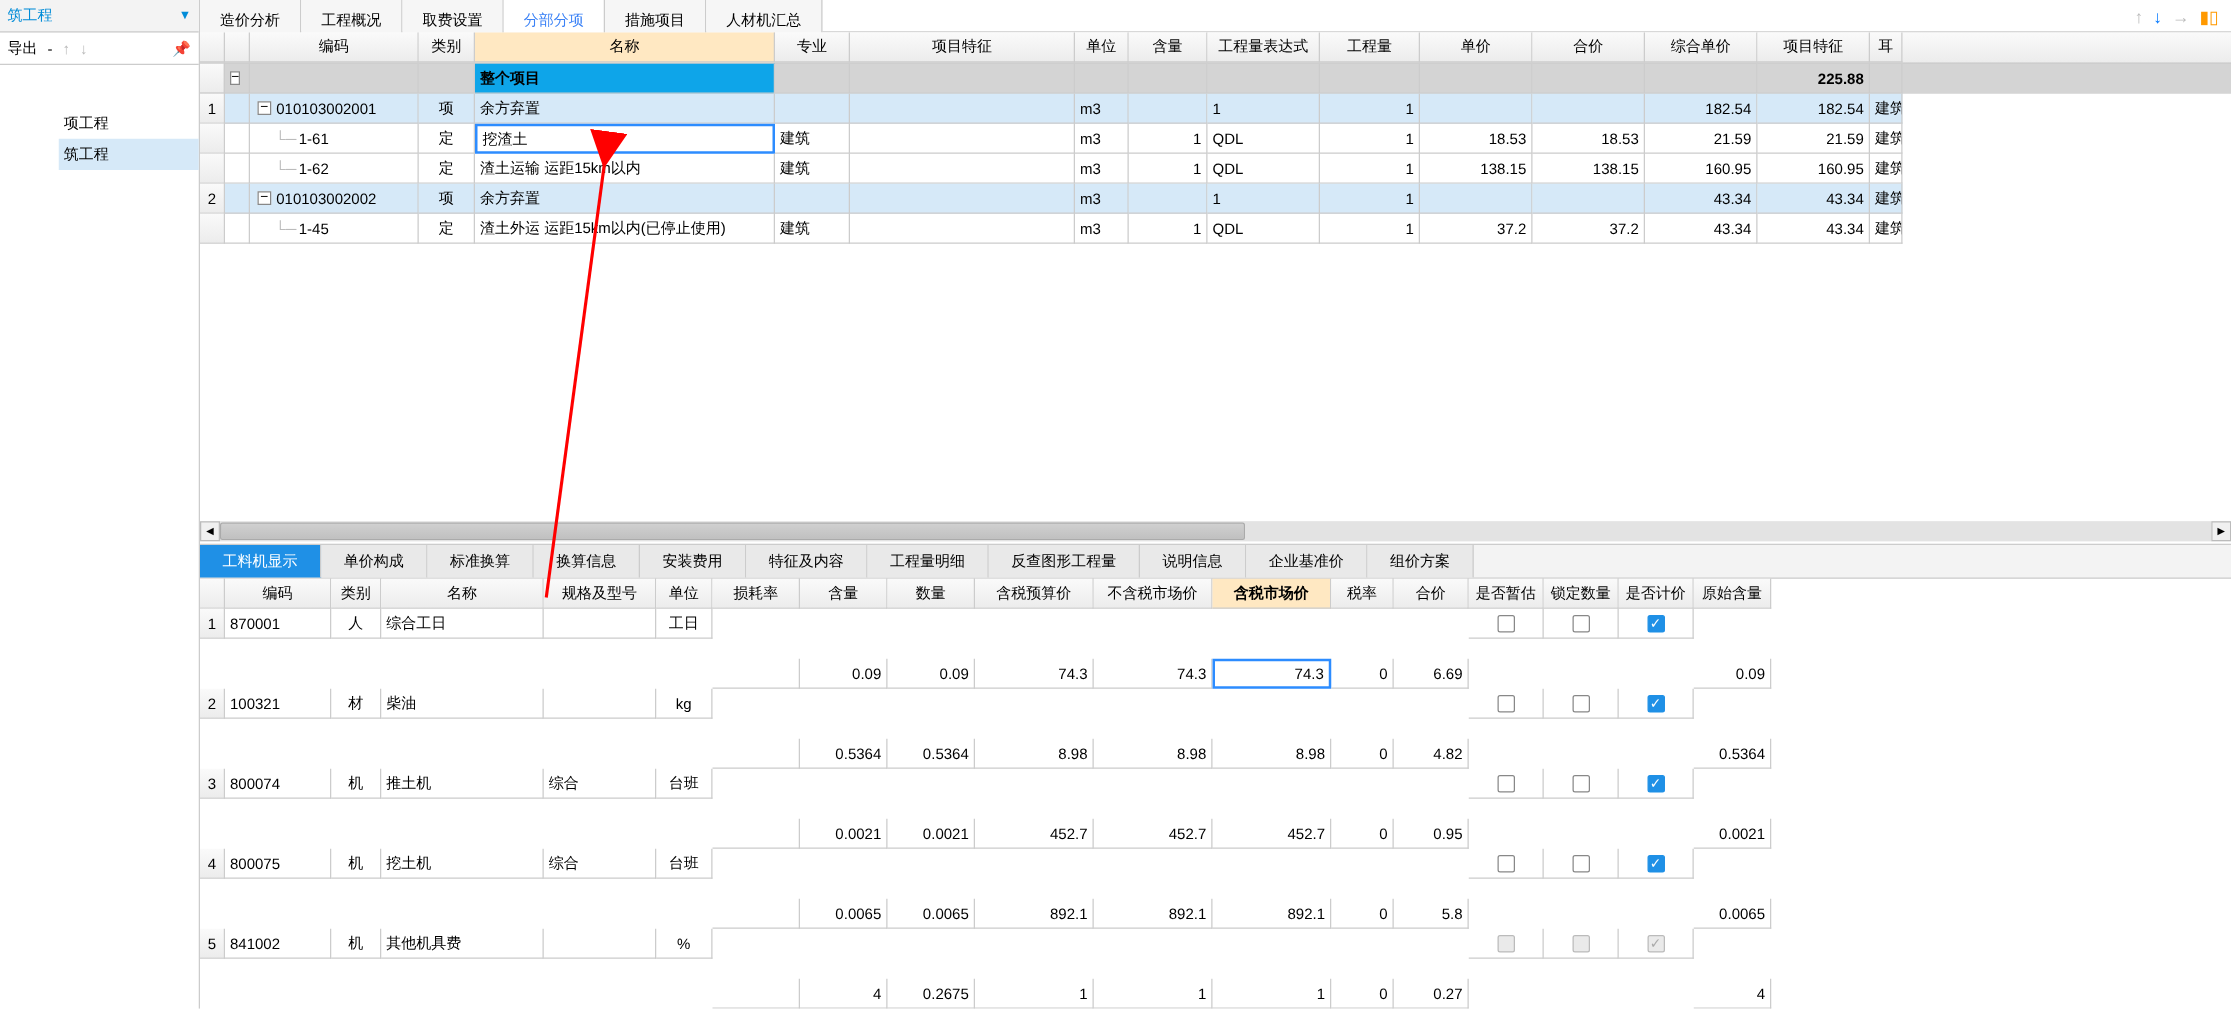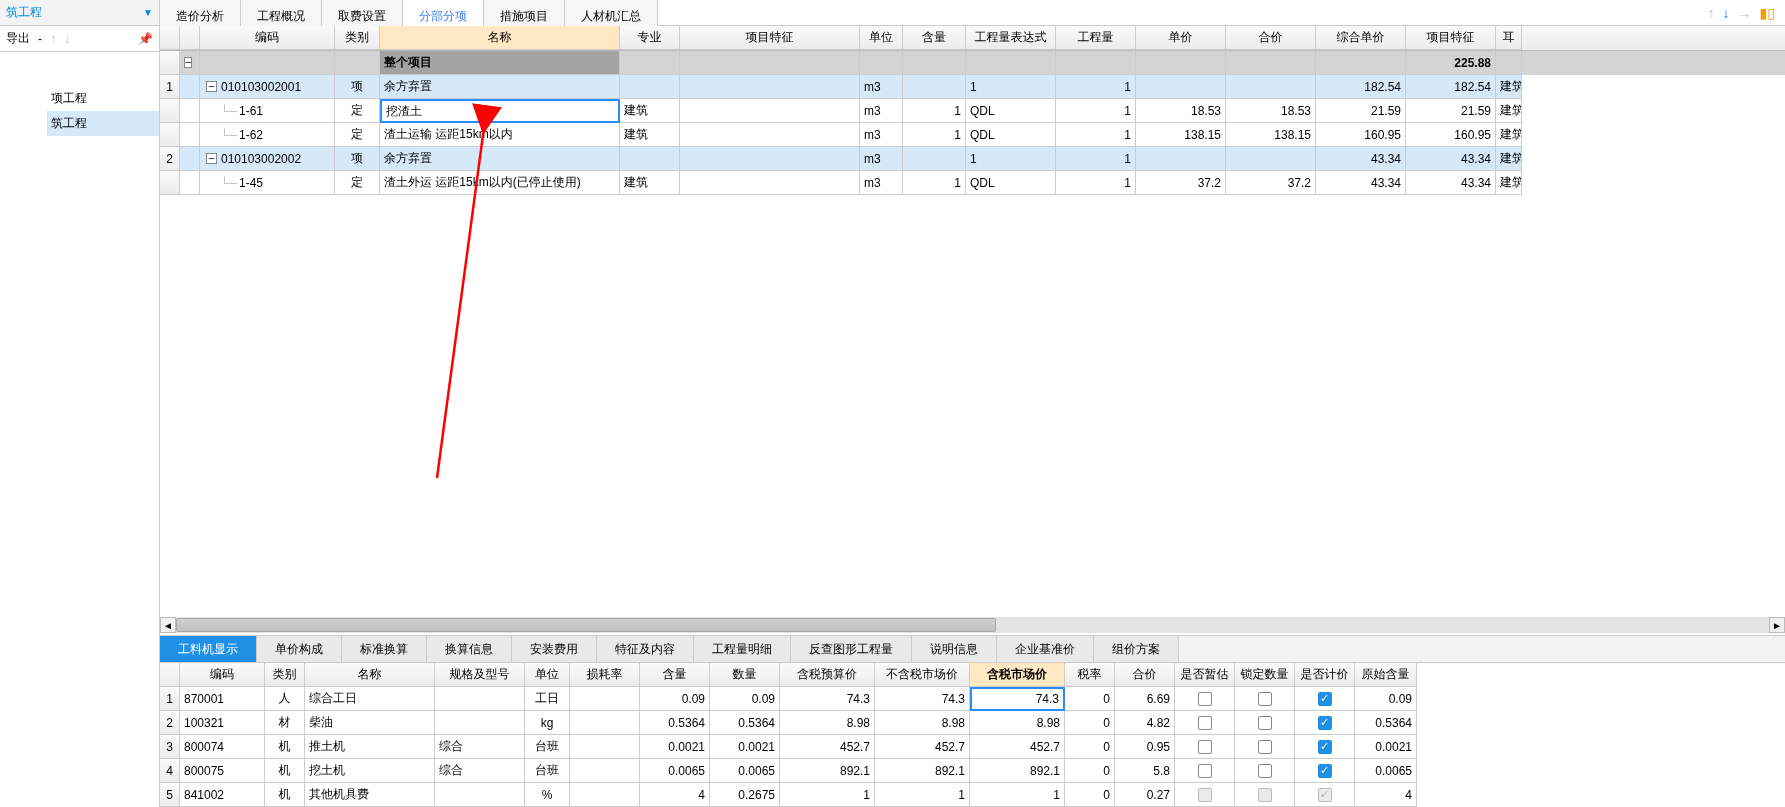--- a/index.html
+++ b/index.html
@@ -55,21 +55,21 @@
     
     .bottom-tabs { height:28px; display:flex; align-items:stretch; border-top:1px solid #ccc; border-bottom:1px solid #ccc; background:#f3f3f3; margin-top: 2px;}
     .btab { padding:0 18px; display:flex; align-items:center; border-right:1px solid #ccc; background:#e9e9e9; cursor:pointer;}
     .btab.active { background:#1f90e6; color:#fff; }
 
     
     .bgrid-header, .bgrid-row { display:grid; grid-template-columns: 20px 85px 40px 130px 90px 45px 70px 70px 70px 95px 95px 95px 50px 60px 60px 60px 60px 62px; }
     .bgh, .bgc { border-right:1px solid #ccc; border-bottom:1px solid #ccc; padding:3px 4px; height:24px; display:flex; align-items:center; overflow:hidden; white-space:nowrap;}
     .bgh { justify-content:center; background:linear-gradient(#fafafa,#ececec); }
     .bgh.active { background:#ffe8c2; font-weight:bold; }
-    .bgc.num { justify-content:flex-end; }
+    .bgc.num { justify-content:flex-end;margin-top:40px; }
     .bgc.center { justify-content:center; }
     .bgc.rowhead { background:linear-gradient(#fafafa,#ececec); justify-content:center; }
     .bgc.sel { border:2px solid #2c8cff; background:#fff;}
     .chk { width:14px; height:14px; border:1px solid #888; border-radius:2px; display:inline-flex; align-items:center; justify-content:center; background:#fff;}
     .chk.on { background:#1f90e6; border-color:#1f90e6; color:#fff;}
     .chk.dis { background:#eaeaea; color:#aaa; border-color:#bbb;}
     .chk::after{content:"";}
     .chk.on::after{content:"✓"; font-size:11px;}
     .chk.dis.on::after{content:"✓"; font-size:11px;}
 
@@ -138,21 +138,21 @@
         <div class="gh">项目特征</div>
         <div class="gh">耳</div>
       </div>
       <div class="grid-row" style="background:#d4d4d4">
         <div class="gc rowhead"></div>
         <div class="gc" style="background:#d4d4d4">
             <span class="boxminus">−</span>
           </div>
         <div class="gc" style="background:#d4d4d4"></div>
         <div class="gc" style="background:#d4d4d4"></div>
-        <div class="gc" style="background:#a3a3a3;font-weight:bold">整个项目</div>
+        <div class="gc" style="background:#0ea5e9;font-weight:bold">整个项目</div>
         <div class="gc" style="background:#d4d4d4"></div>
           <div class="gc" style="background:#d4d4d4"></div>
           <div class="gc" style="background:#d4d4d4"></div>
           <div class="gc" style="background:#d4d4d4"></div>
           <div class="gc" style="background:#d4d4d4"></div>
           <div class="gc" style="background:#d4d4d4"></div>
           <div class="gc" style="background:#d4d4d4"></div>
           <div class="gc" style="background:#d4d4d4"></div>
           <div class="gc" style="background:#d4d4d4"></div>
         <div class="gc num" style="background:#d4d4d4;font-weight:bold">225.88</div>

